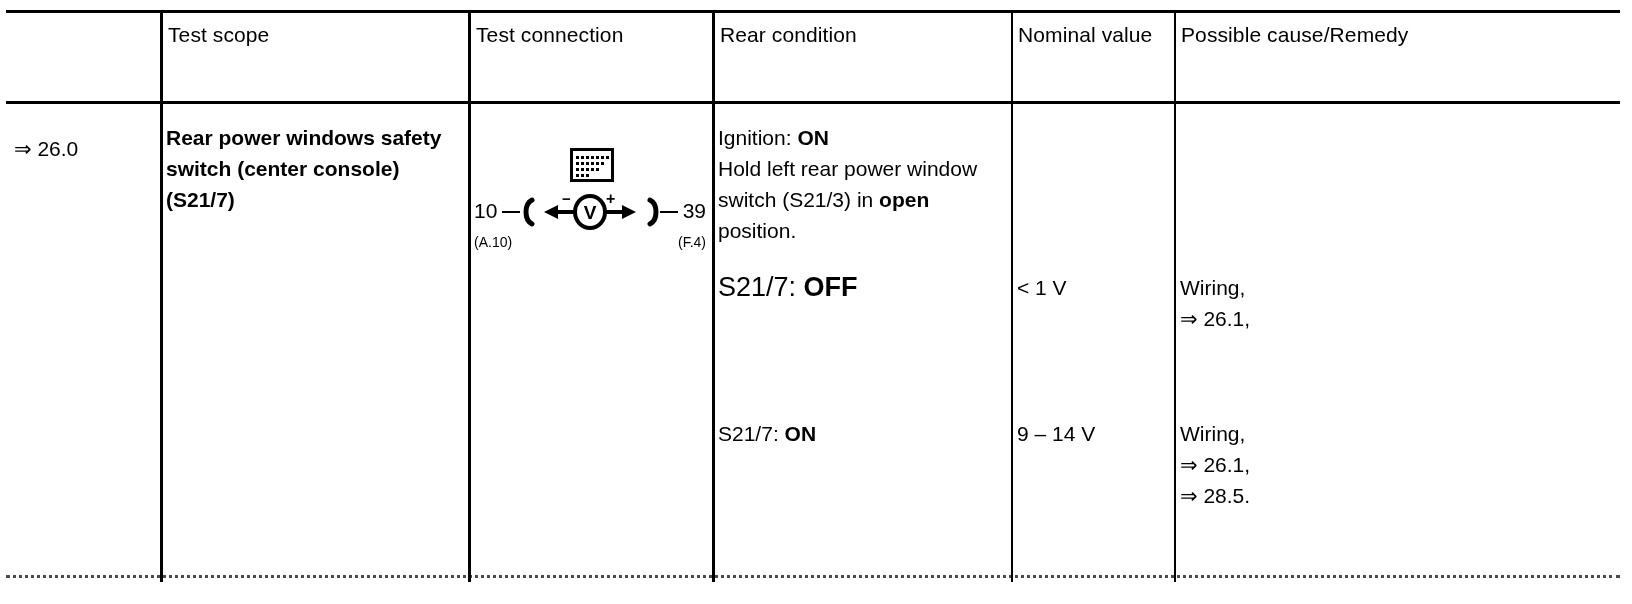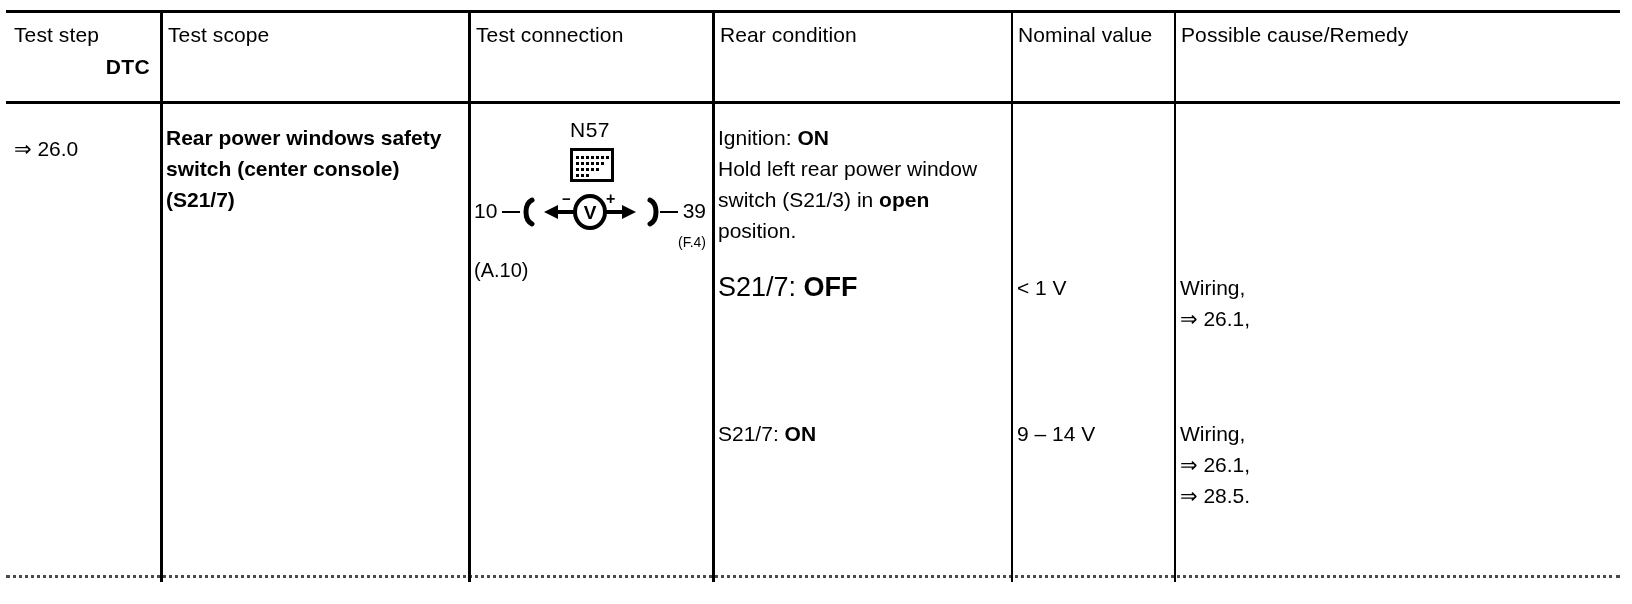--- a/index.html
+++ b/index.html
@@ -133,23 +133,22 @@
   }
   .svg-wire {
     position: absolute;
     left: 26px;
     top: 0;
   }
   .sub-l {
     position: absolute;
     left: 0;
     top: 116px;
-    font-size: 20px;
+    font-size: 14px;
     line-height: 16px;
-    margin-top: 28px;
   }
   .sub-r {
     position: absolute;
     right: 0;
     top: 116px;
     font-size: 14px;
     line-height: 16px;
   }
 
   
@@ -227,36 +226,31 @@
   <div class="vline head thick" style="left:712px;"></div>
   <div class="vline head" style="left:1011px;"></div>
   <div class="vline head" style="left:1174px;"></div>
 
   <div class="vline body thick" style="left:160px;"></div>
   <div class="vline body thick" style="left:468px;"></div>
   <div class="vline body thick" style="left:712px;"></div>
   <div class="vline body" style="left:1011px;"></div>
   <div class="vline body" style="left:1174px;"></div>
 
-  <div class="hcell" style="left:14px; width:136px;">
-    <span>Test step</span>
-    <span class="dtc">DTC</span>
-  </div>
   <div class="hcell" style="left:168px;">Test scope</div>
   <div class="hcell" style="left:476px;">Test connection</div>
   <div class="hcell" style="left:720px;">Rear condition</div>
   <div class="hcell" style="left:1018px;">Nominal value</div>
   <div class="hcell" style="left:1181px;">Possible cause/Remedy</div>
 
   <div class="step">⇒ 26.0</div>
 
   <div class="scope">Rear power windows safety switch (center console) (S21/7)</div>
 
   <div class="conn">
-    <div class="conn-label">N57</div>
 
     <span class="module-icon">
       <svg width="44" height="34" viewBox="0 0 44 34" aria-hidden="true">
         <rect x="1.5" y="1.5" width="41" height="31" fill="#ffffff" stroke="#000000" stroke-width="3"></rect>
         <g fill="#000000">
           <rect x="6" y="8" width="3" height="3"></rect>
             <rect x="11" y="8" width="3" height="3"></rect>
           <rect x="16" y="8" width="3" height="3"></rect>
             <rect x="21" y="8" width="3" height="3"></rect>
           <rect x="26" y="8" width="3" height="3"></rect>

